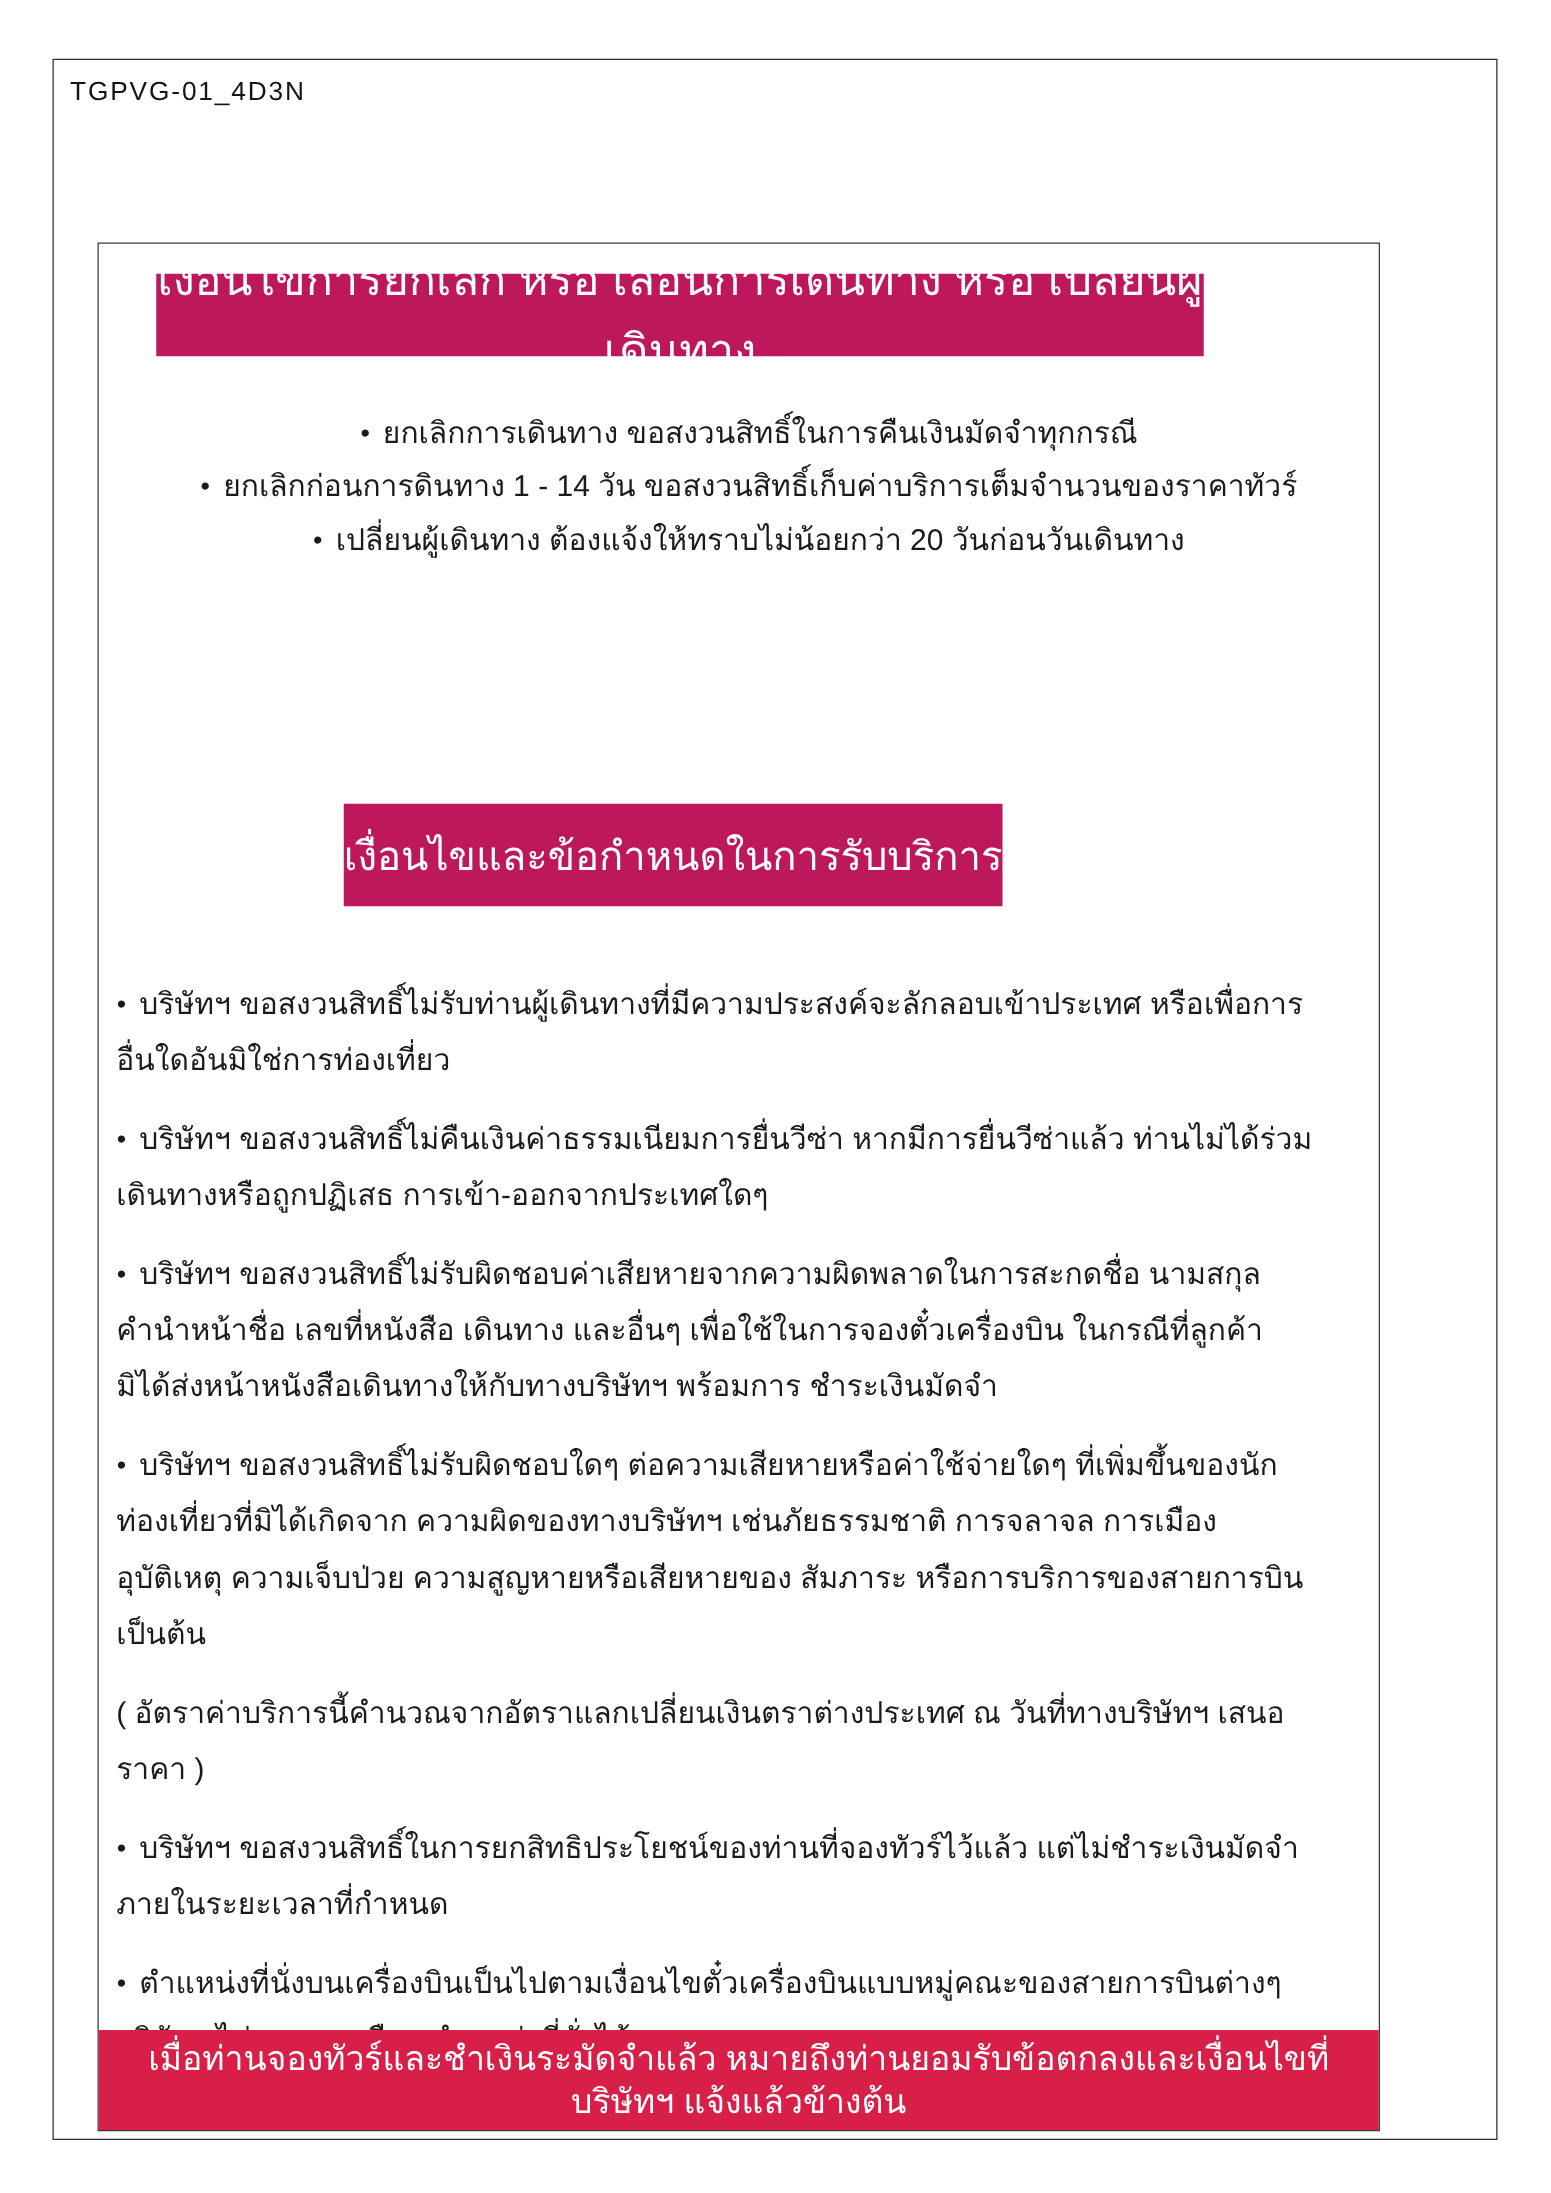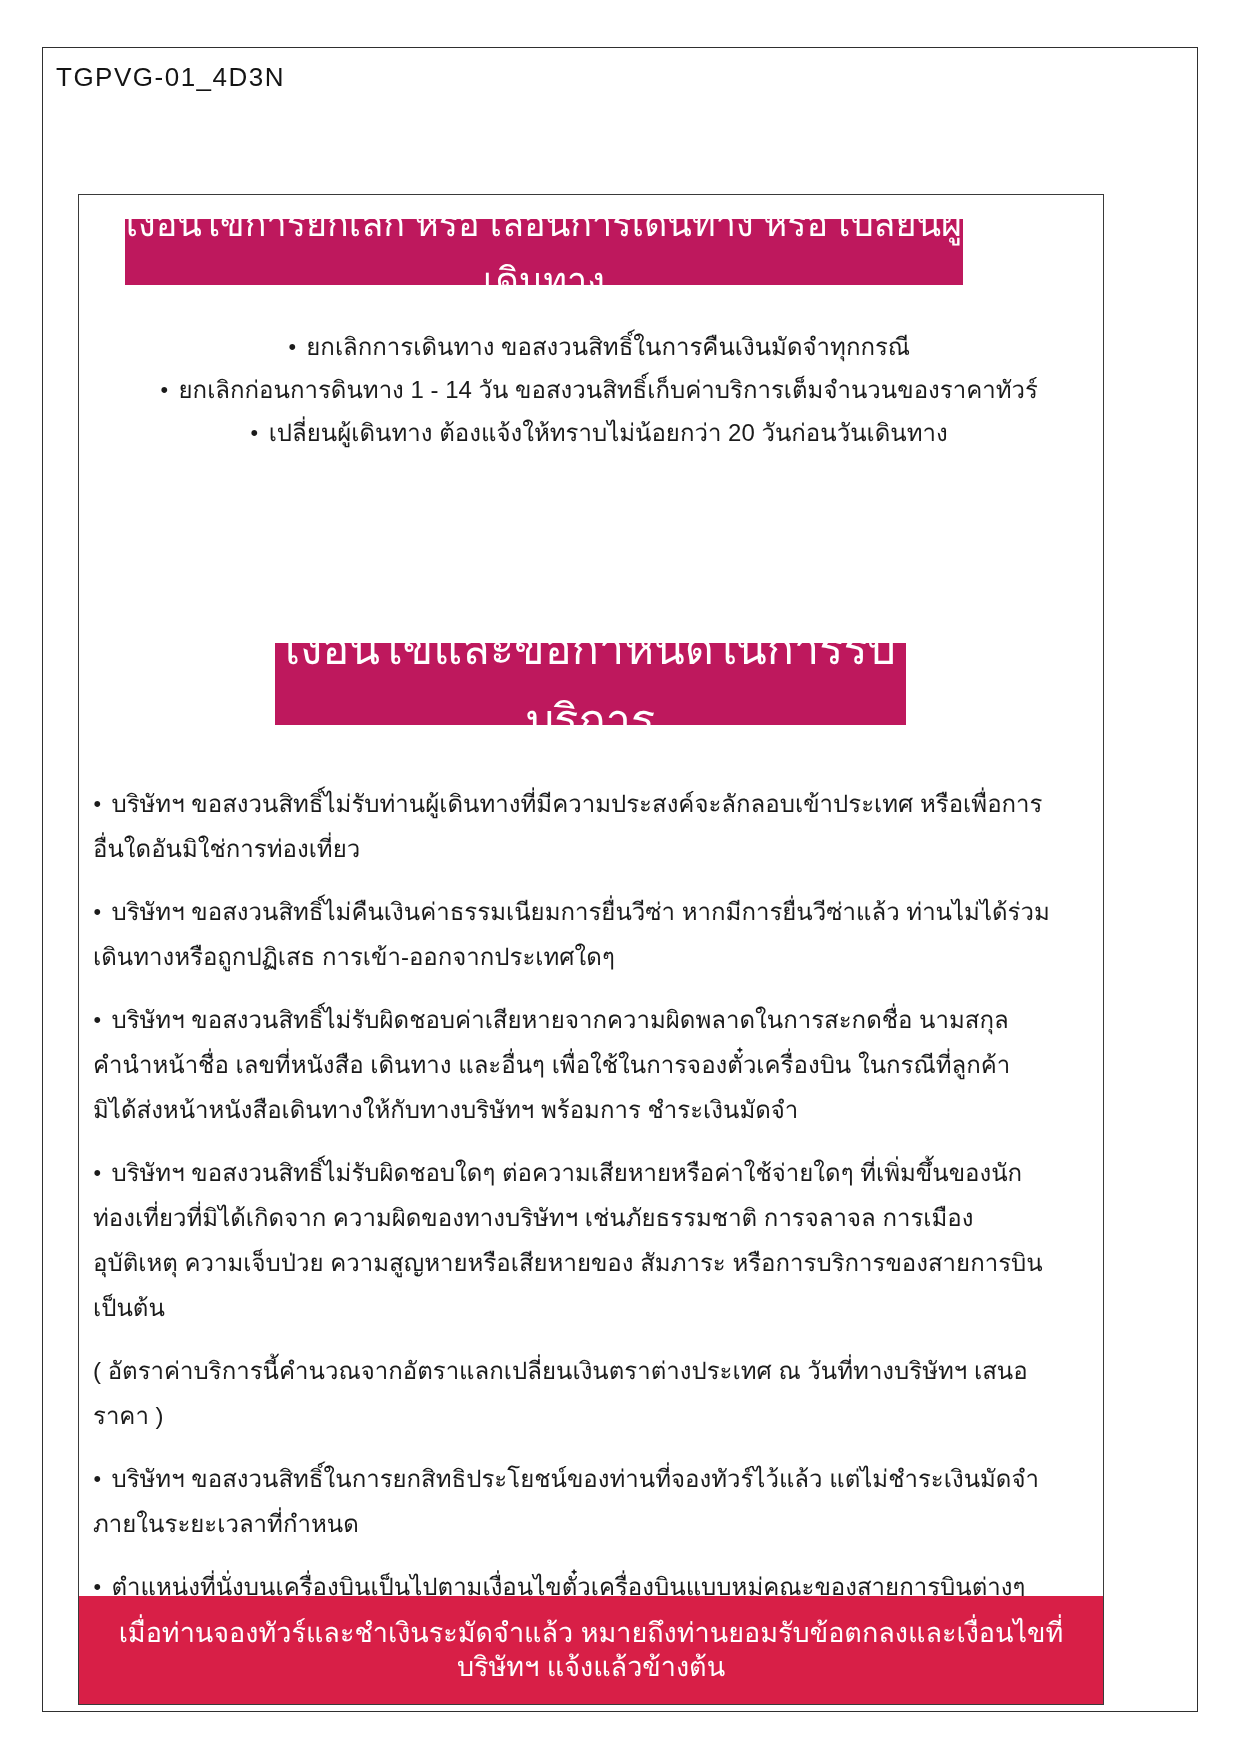--- a/index.html
+++ b/index.html
@@ -13,21 +13,21 @@
   }
   .outer-border{
     position:absolute;
     left:42px;top:47px;width:1156px;height:1665px;
     border:1px solid #2f2f2f;
     box-sizing:border-box;
   }
   .doc-code{
     position:absolute;
     left:56px;top:62px;
-    font-size:26px;
+    font-size:21px;
     letter-spacing:1.5px;
     color:#141414;
   }
   .inner-box{
     position:absolute;
     left:78px;top:194px;width:1026px;height:1511px;
     border:1px solid #3a3a3a;
     box-sizing:border-box;
     background:#ffffff;
   }
@@ -37,22 +37,22 @@
     color:#ffffff;
     display:flex;align-items:center;justify-content:center;
     text-align:center;
     font-weight:500;
   }
   .banner-1{
     left:46px;top:24px;width:838px;height:66px;
     font-size:36px;
   }
   .banner-2{
-    left:196px;top:448px;width:631px;height:82px;
-    font-size:45px;
+    left:196px;top:448px;width:527px;height:82px;
+    font-size:32px;
   }
   .cancel-list{
     position:absolute;
     left:56px;top:138px;right:40px;
     font-size:24px;
     text-align:center;
   }
   .cancel-list p{
     margin:0 0 16px 0;
     line-height:27px;
@@ -68,21 +68,21 @@
   }
   .terms-list p.tight{margin-bottom:4px;}
   .terms-list p.note{margin-top:0;}
   .dot{
     display:inline-block;
     margin-right:10px;
     transform:scale(0.9);
   }
   .footer-banner{
     position:absolute;
-    left:0;right:0;bottom:0;height:108px;
+    left:0;right:0;bottom:0;height:80px;
     background:#d81f47;
     color:#ffffff;
     text-align:center;
     display:flex;flex-direction:column;justify-content:center;
     gap:8px;
   }
   .footer-banner div{
     font-size:27px;
     line-height:34px;
     padding:0 18px;

